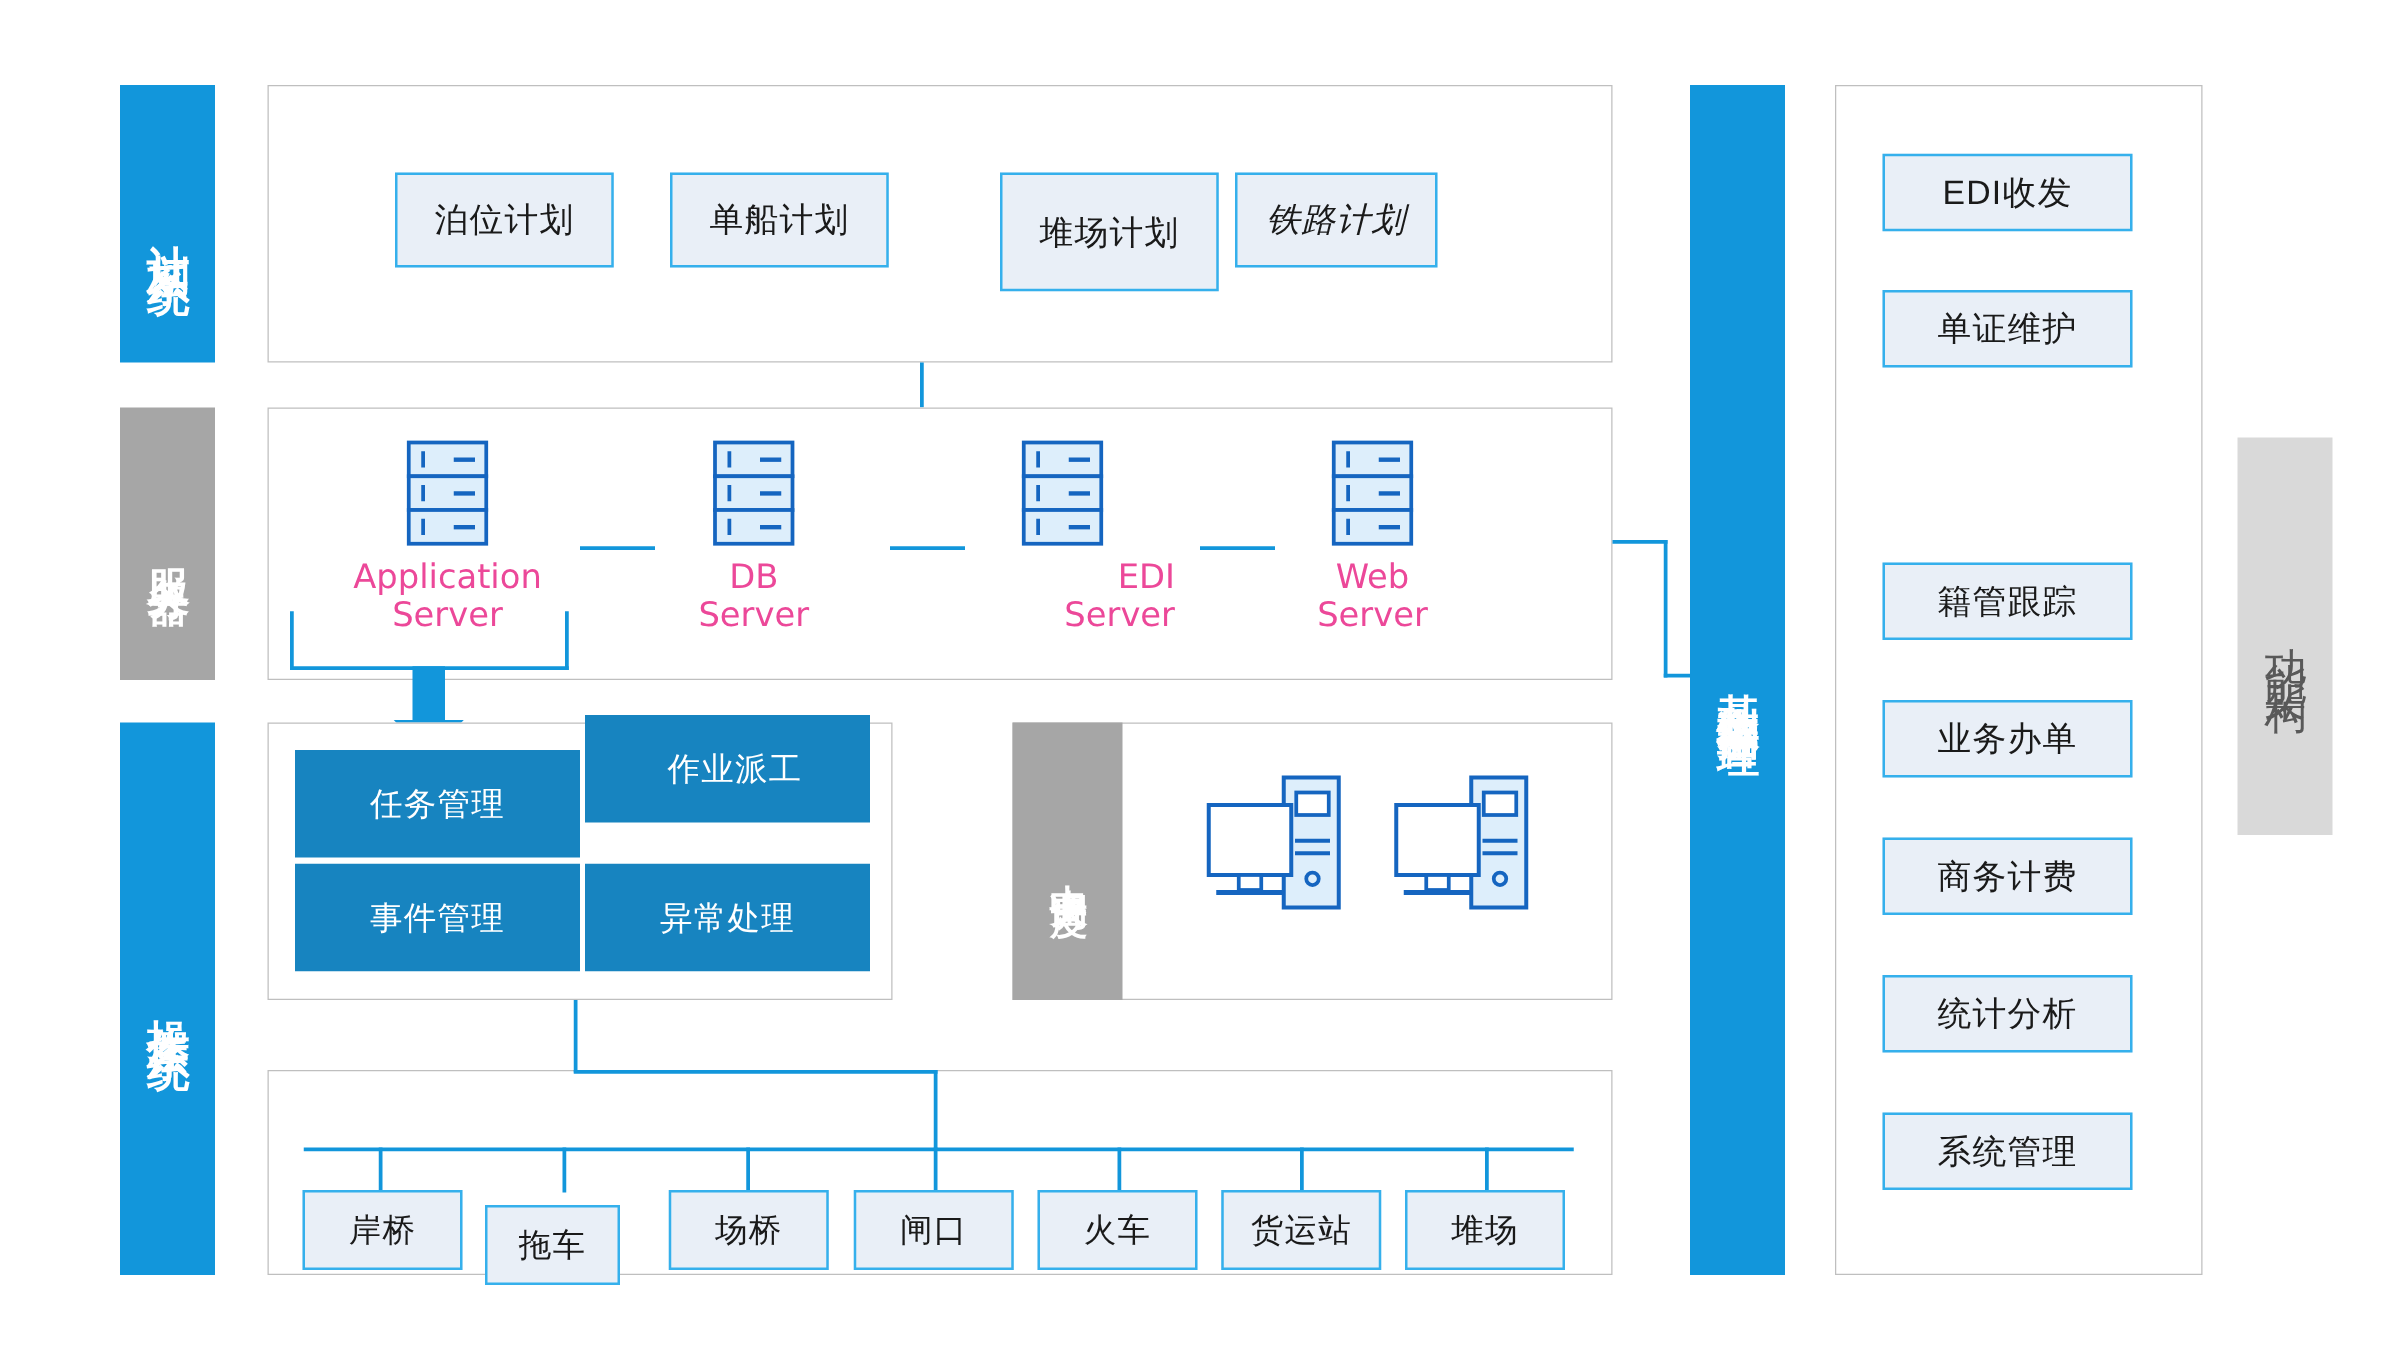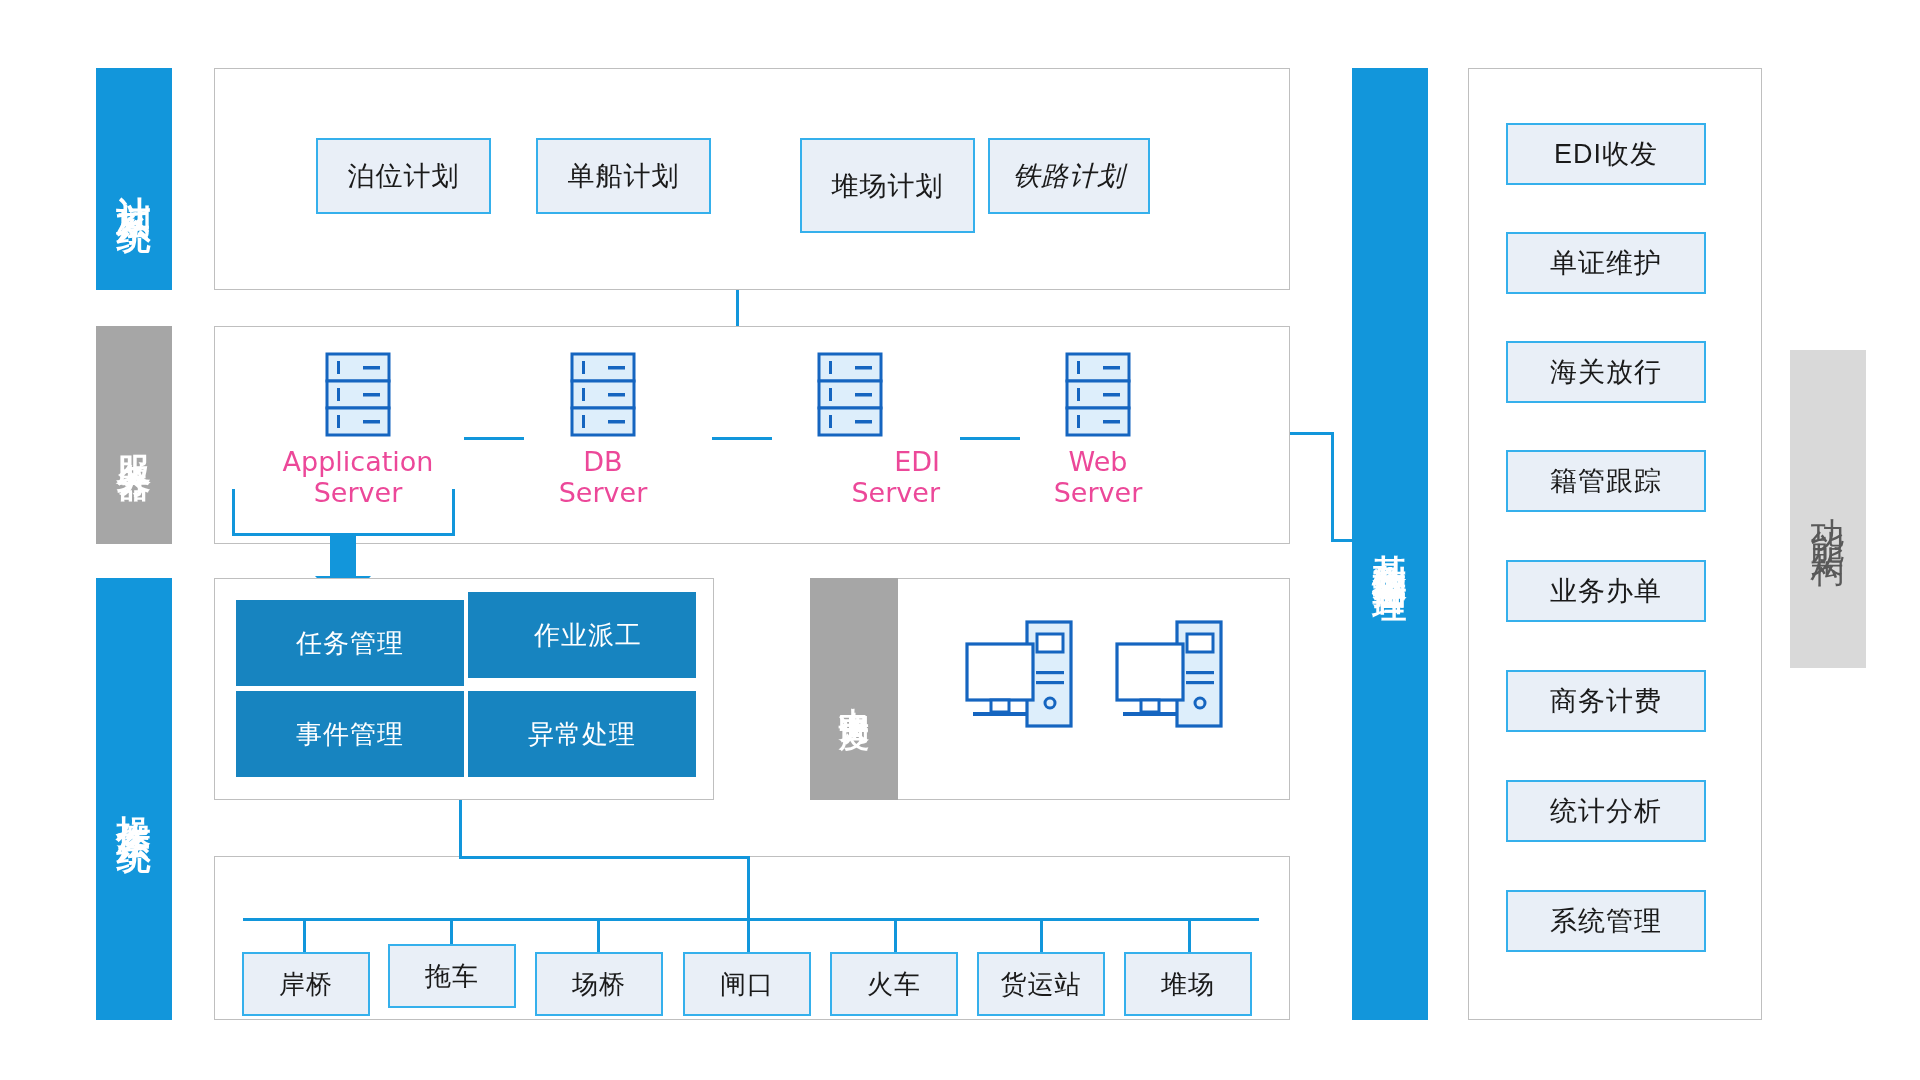--- a/index.html
+++ b/index.html
@@ -204,21 +204,21 @@
 
   <div class="ln" style="left:1290px; top:432px; width:44px; height:3px;"></div>
   <div class="ln" style="left:1331px; top:432px; width:3px; height:110px;"></div>
   <div class="ln" style="left:1331px; top:539px; width:24px; height:3px;"></div>
 
   <div class="panel" style="left:214px; top:578px; width:500px; height:222px;"></div>
 
   <div class="tile" style="left:236px; top:600px; width:228px; height:86px;">
     <span>任务管理</span>
   </div>
-  <div class="tile" style="left:468px; top:592px; width:228px; height:86px;padding-left:12px;">
+  <div class="tile" style="left:468px; top:572px; width:228px; height:86px;padding-left:12px;">
     <span>作业派工</span>
   </div>
   <div class="tile" style="left:236px; top:691px; width:228px; height:86px;">
     <span>事件管理</span>
   </div>
   <div class="tile" style="left:468px; top:691px; width:228px; height:86px;">
     <span>异常处理</span>
   </div>
 
   <div class="panel" style="left:810px; top:578px; width:480px; height:222px;"></div>
@@ -269,21 +269,21 @@
   <div class="ln" style="left:450px; top:918px; width:3px; height:36px;"></div>
   <div class="ln" style="left:597px; top:918px; width:3px; height:36px;"></div>
   <div class="ln" style="left:747px; top:918px; width:3px; height:36px;"></div>
   <div class="ln" style="left:894px; top:918px; width:3px; height:36px;"></div>
   <div class="ln" style="left:1040px; top:918px; width:3px; height:36px;"></div>
   <div class="ln" style="left:1188px; top:918px; width:3px; height:36px;"></div>
 
   <div class="chip" style="left:242px; top:952px; width:128px; height:64px; font-size:26px;">
     <span>岸桥</span>
   </div>
-  <div class="chip" style="left:388px; top:944px; width:128px; height:64px; font-size:26px;">
+  <div class="chip" style="left:388px; top:964px; width:108px; height:64px; font-size:26px;">
     <span>拖车</span>
   </div>
   <div class="chip" style="left:535px; top:952px; width:128px; height:64px; font-size:26px;">
     <span>场桥</span>
   </div>
   <div class="chip" style="left:683px; top:952px; width:128px; height:64px; font-size:26px;">
     <span>闸口</span>
   </div>
   <div class="chip" style="left:830px; top:952px; width:128px; height:64px; font-size:26px;">
     <span>火车</span>
@@ -300,23 +300,20 @@
   </div>
 
   <div class="panel" style="left:1468px; top:68px; width:294px; height:952px;"></div>
 
   <div class="chip" style="left:1506px; top:123px; width:200px; height:62px;">
     <span>EDI收发</span>
   </div>
   <div class="chip" style="left:1506px; top:232px; width:200px; height:62px;">
     <span>单证维护</span>
   </div>
-  <div class="chip" style="left:1506px; top:341px; width:200px; height:62px;">
-    <span>海关放行</span>
-  </div>
   <div class="chip" style="left:1506px; top:450px; width:200px; height:62px;">
     <span>籍管跟踪</span>
   </div>
   <div class="chip" style="left:1506px; top:560px; width:200px; height:62px;">
     <span>业务办单</span>
   </div>
   <div class="chip" style="left:1506px; top:670px; width:200px; height:62px;">
     <span>商务计费</span>
   </div>
   <div class="chip" style="left:1506px; top:780px; width:200px; height:62px;">

